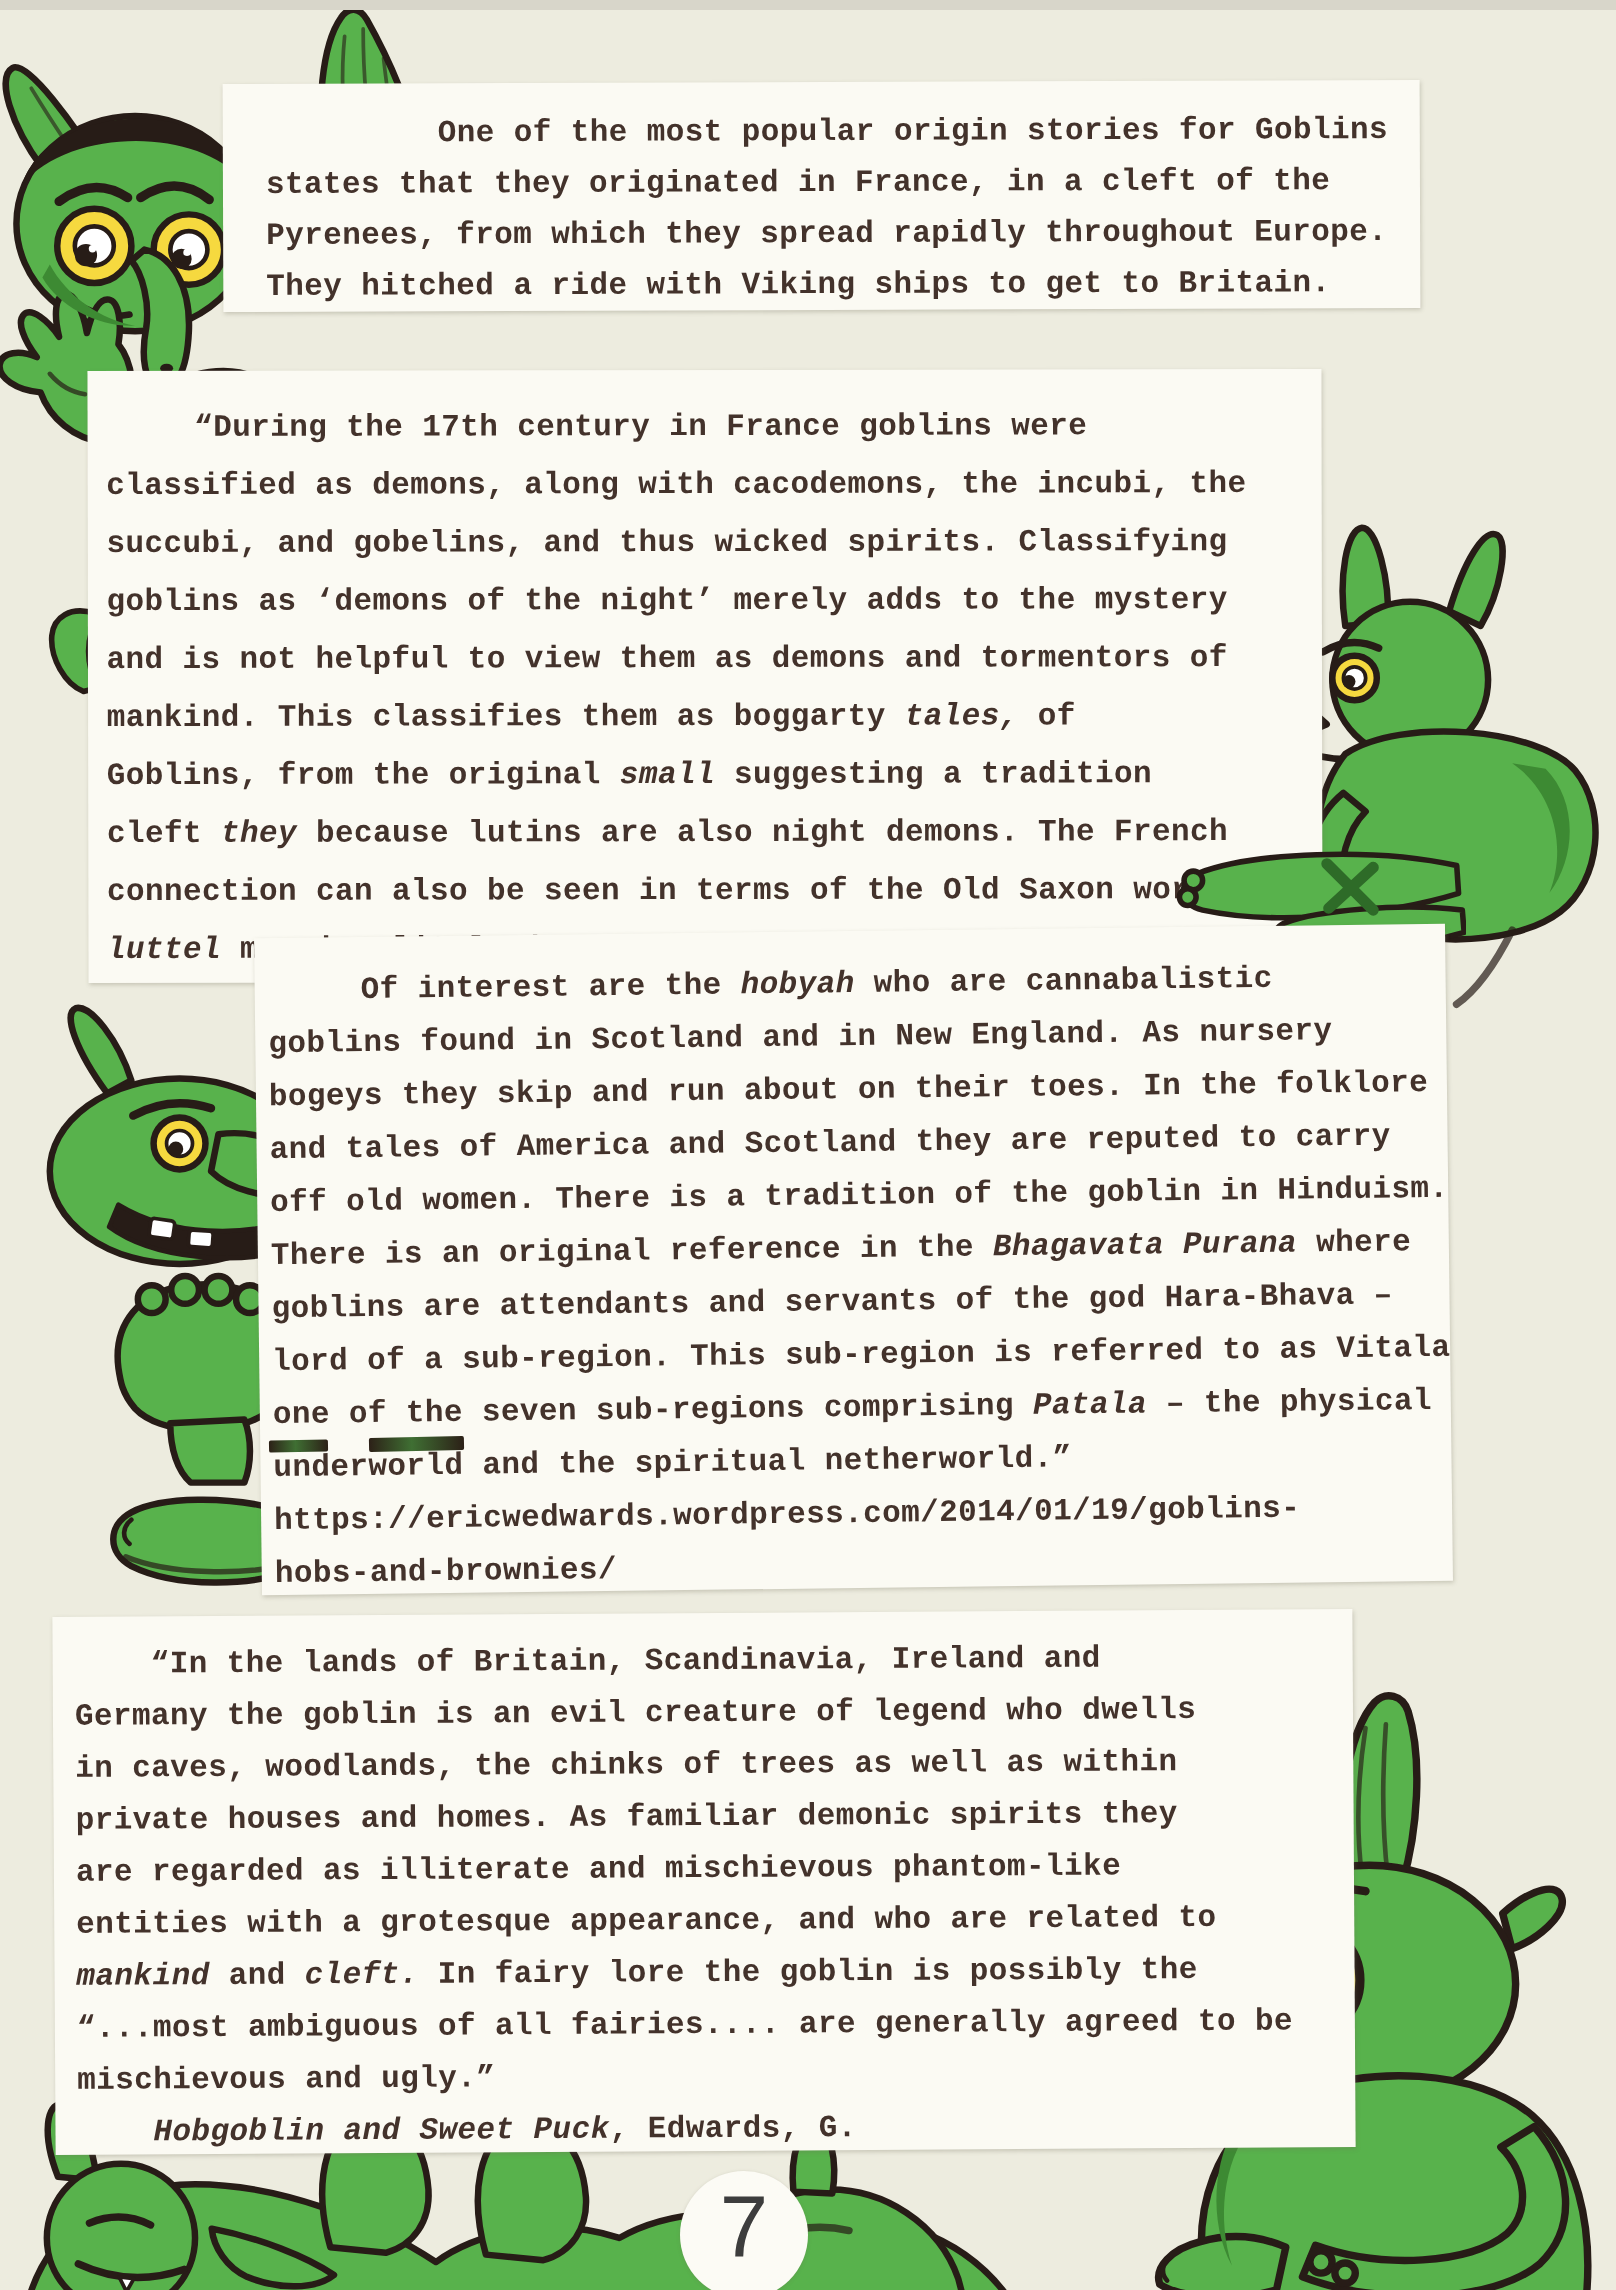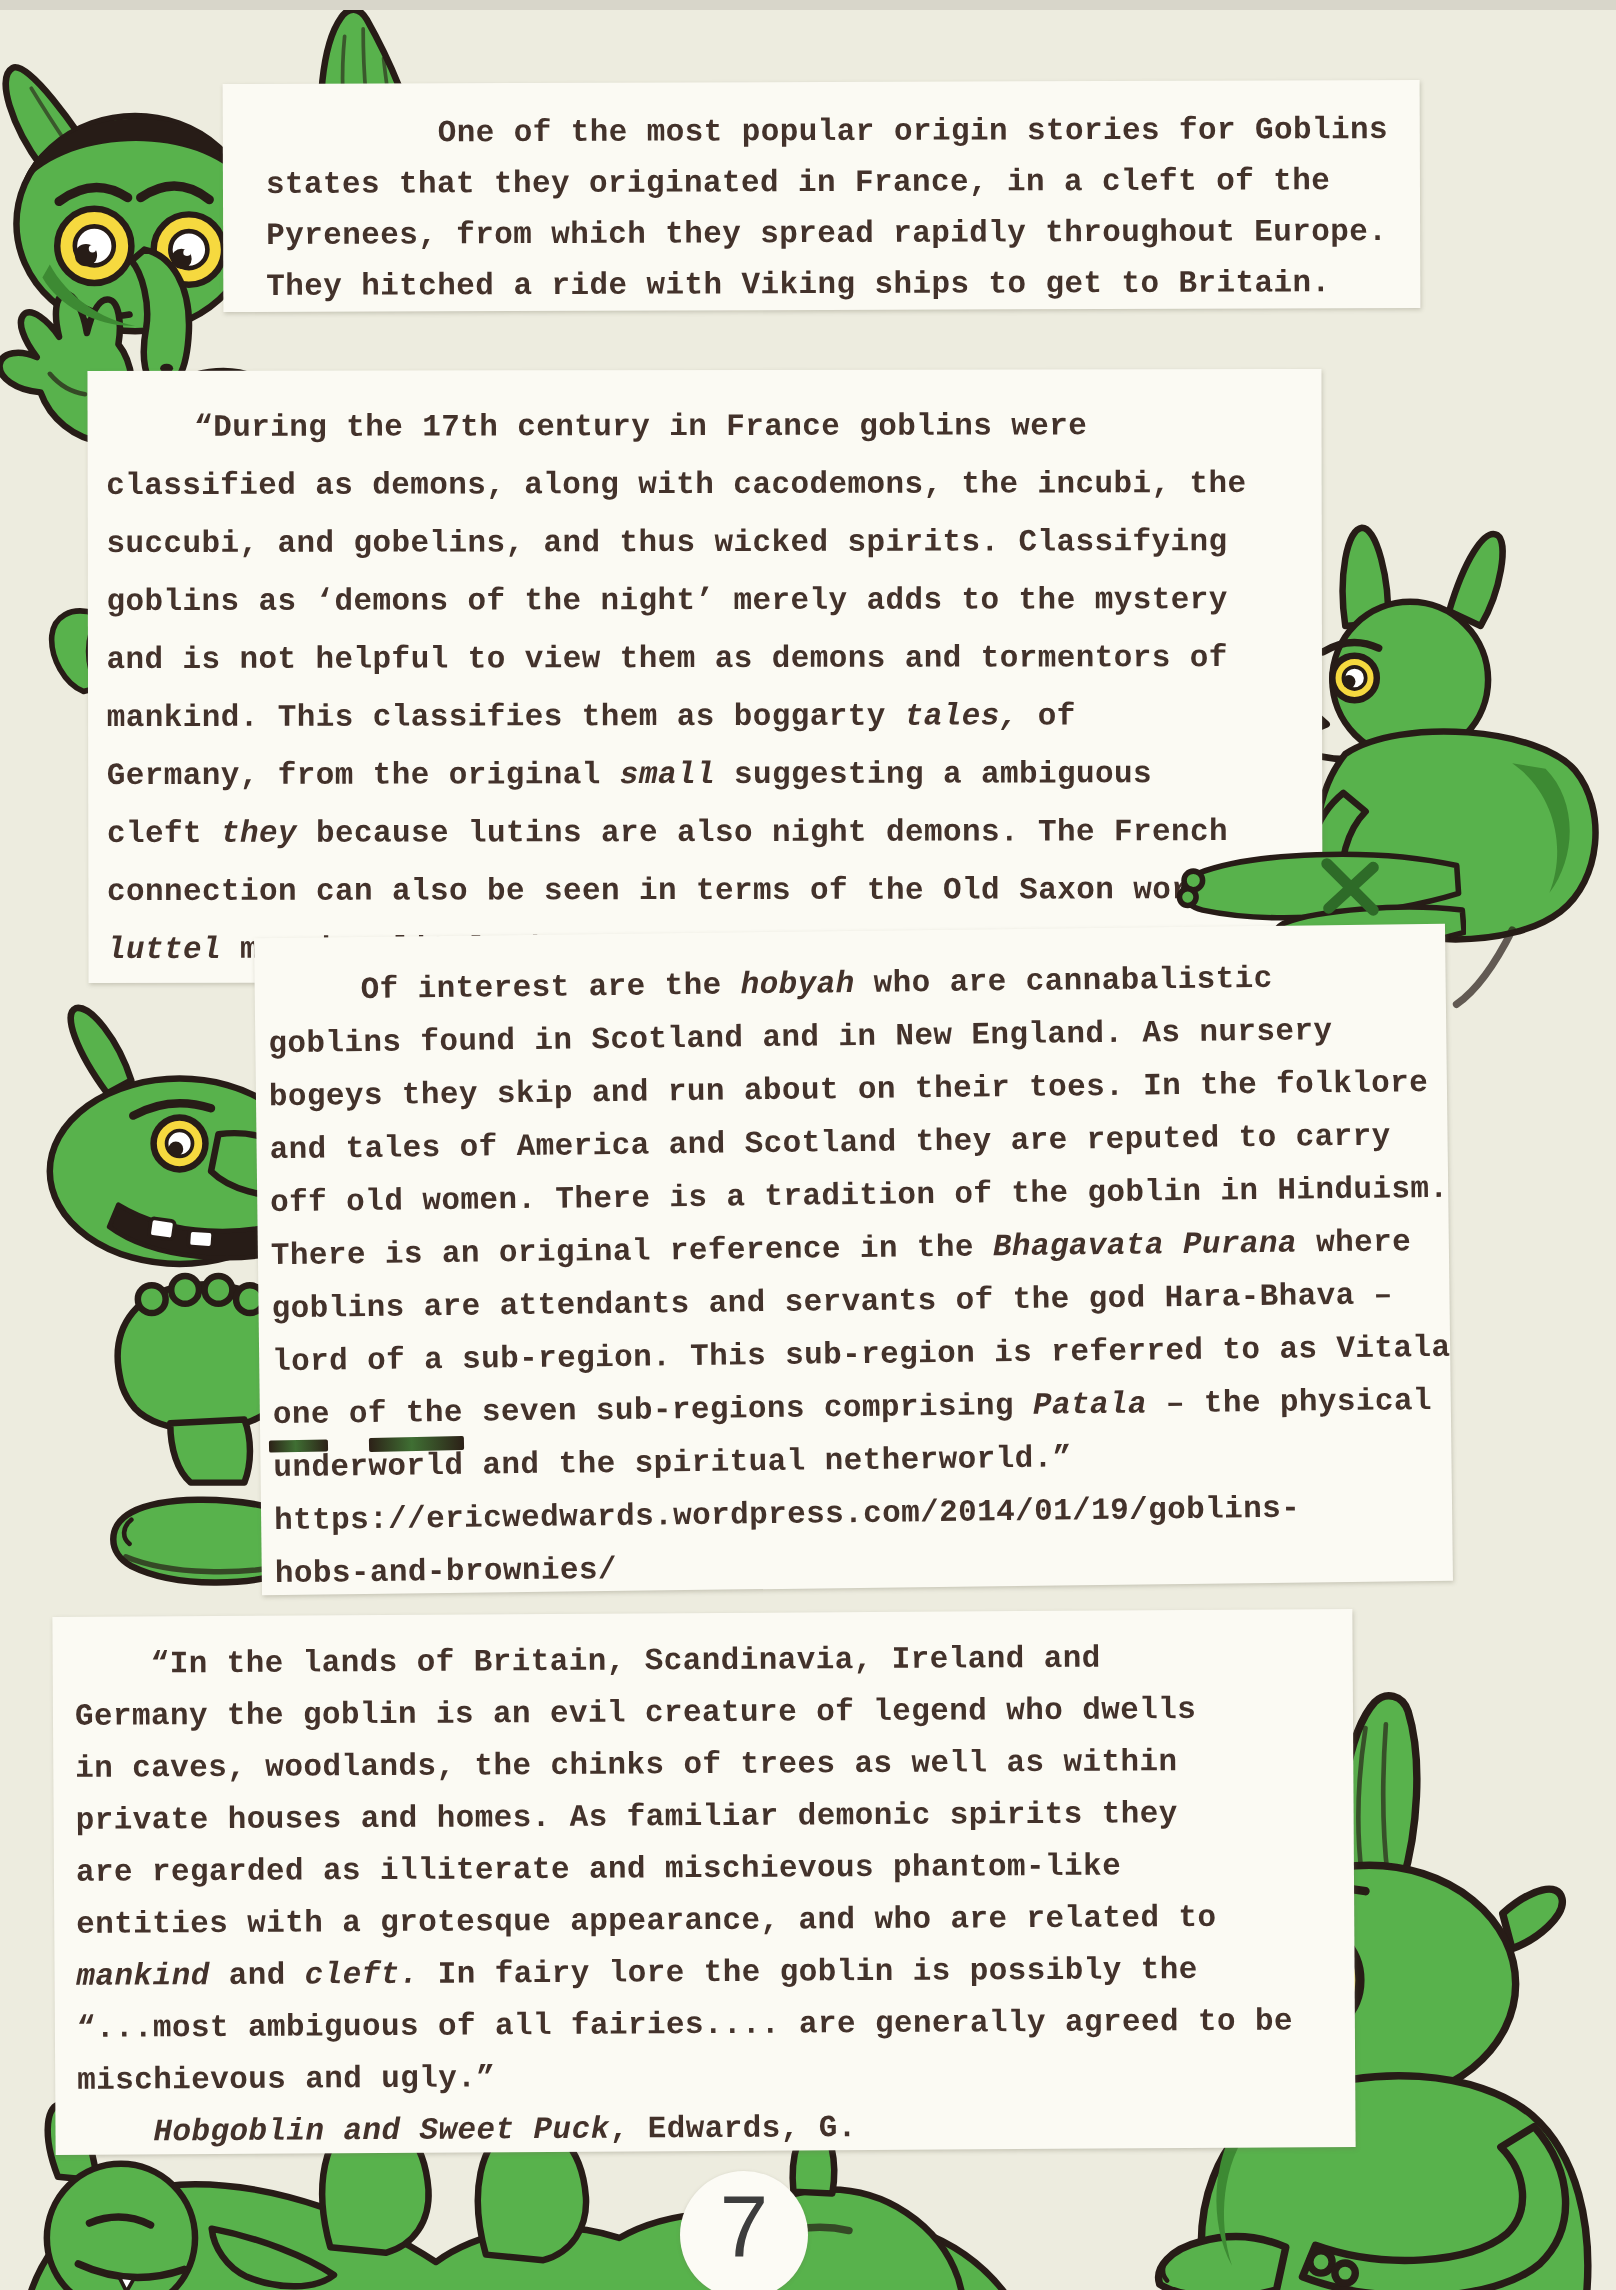--- a/index.html
+++ b/index.html
@@ -187,21 +187,21 @@
       <div class="line"><span>Pyrenees, from which they spread rapidly throughout Europe.</span></div>
       <div class="line"><span>They hitched a ride with Viking ships to get to Britain.</span></div>
     </div>
   <div class="paper p2">
       <div class="line indent"><span>“During the 17th century in France goblins were</span></div>
       <div class="line"><span>classified as demons, along with cacodemons, the incubi, the</span></div>
       <div class="line"><span>succubi, and gobelins, and thus wicked spirits. Classifying</span></div>
       <div class="line"><span>goblins as ‘demons of the night’ merely adds to the mystery</span></div>
       <div class="line"><span>and is not helpful to view them as demons and tormentors of</span></div>
       <div class="line"><span>mankind. This classifies them as boggarty </span><span class="it">tales,</span><span> of</span></div>
-      <div class="line"><span>Germany, from the original </span><span class="it">small</span><span> suggesting a ambiguous</span></div>
+      <div class="line"><span>Goblins, from the original </span><span class="it">small</span><span> suggesting a tradition</span></div>
       <div class="line"><span>cleft </span><span class="it">they</span><span> because lutins are also night demons. The French</span></div>
       <div class="line"><span>connection can also be seen in terms of the Old Saxon word</span></div>
       <div class="line"><span class="it">luttel</span><span> meaning little in English or small in stature.</span></div>
     </div>
   <div class="paper p3">
       <div class="line indent"><span>Of interest are the </span><span class="it">hobyah</span><span> who are cannabalistic</span></div>
       <div class="line"><span>goblins found in Scotland and in New England. As nursery</span></div>
       <div class="line"><span>bogeys they skip and run about on their toes. In the folklore</span></div>
       <div class="line"><span>and tales of America and Scotland they are reputed to carry</span></div>
       <div class="line"><span>off old women. There is a tradition of the goblin in Hinduism.</span></div>

